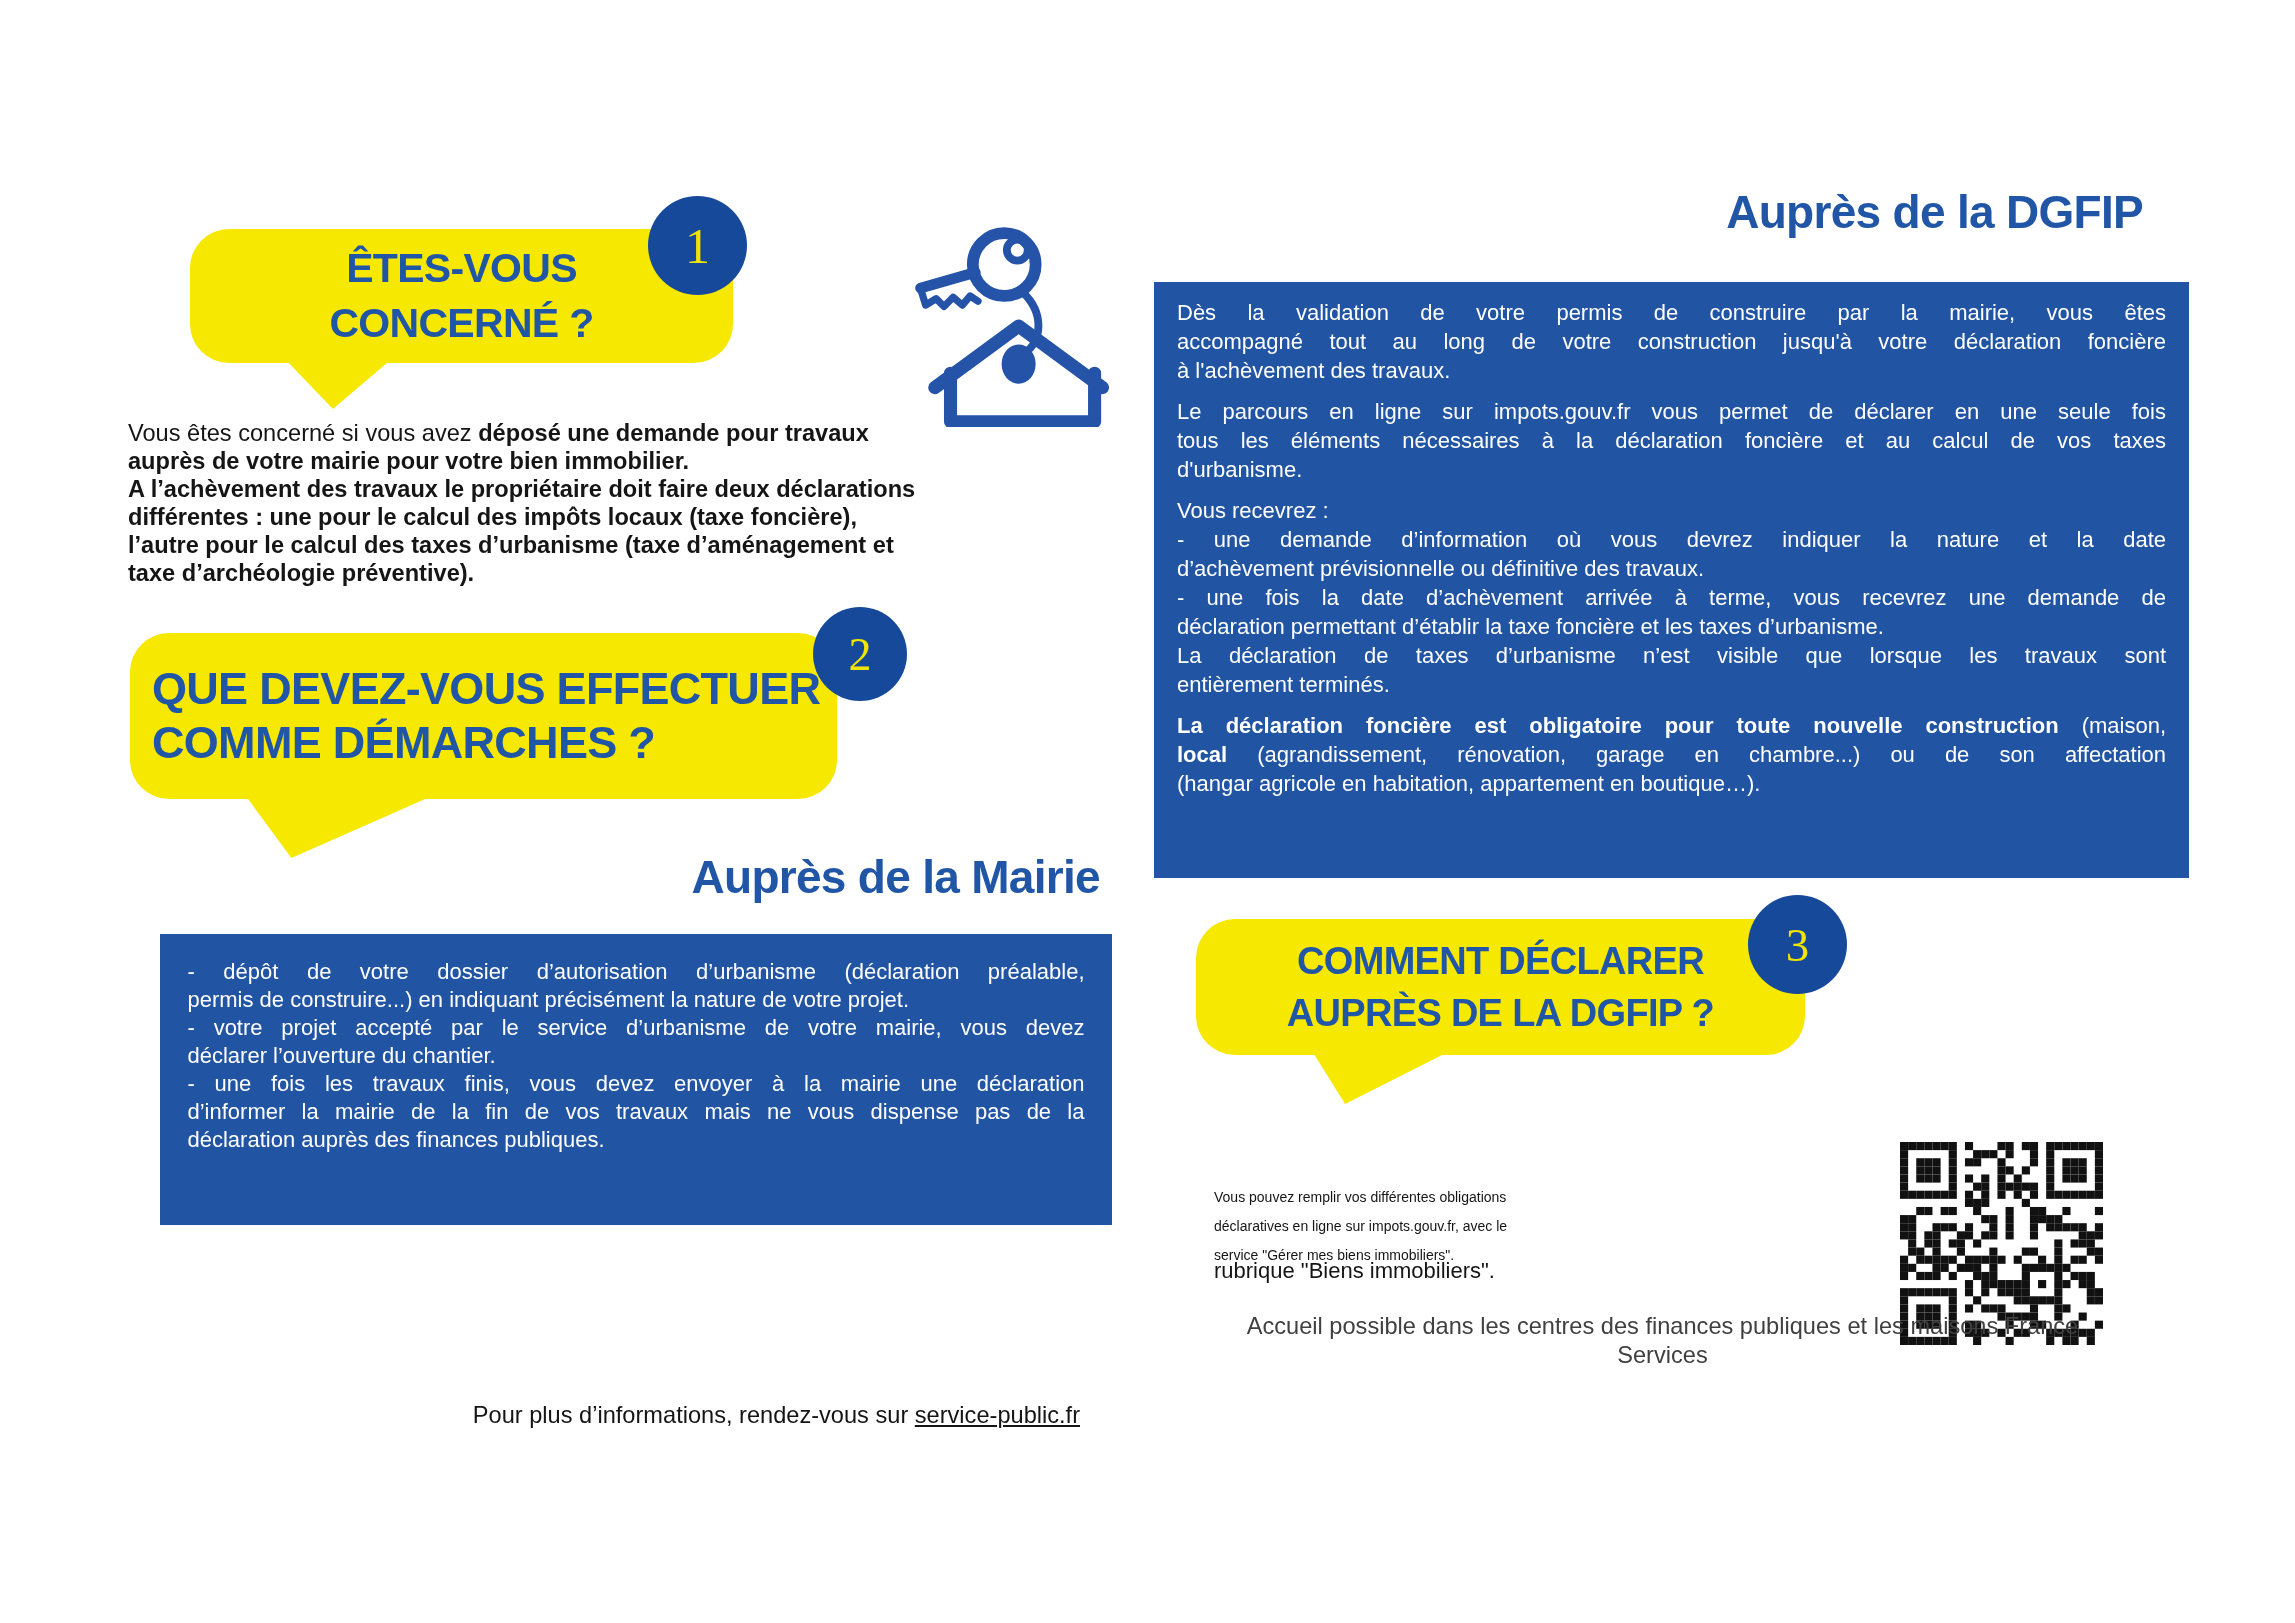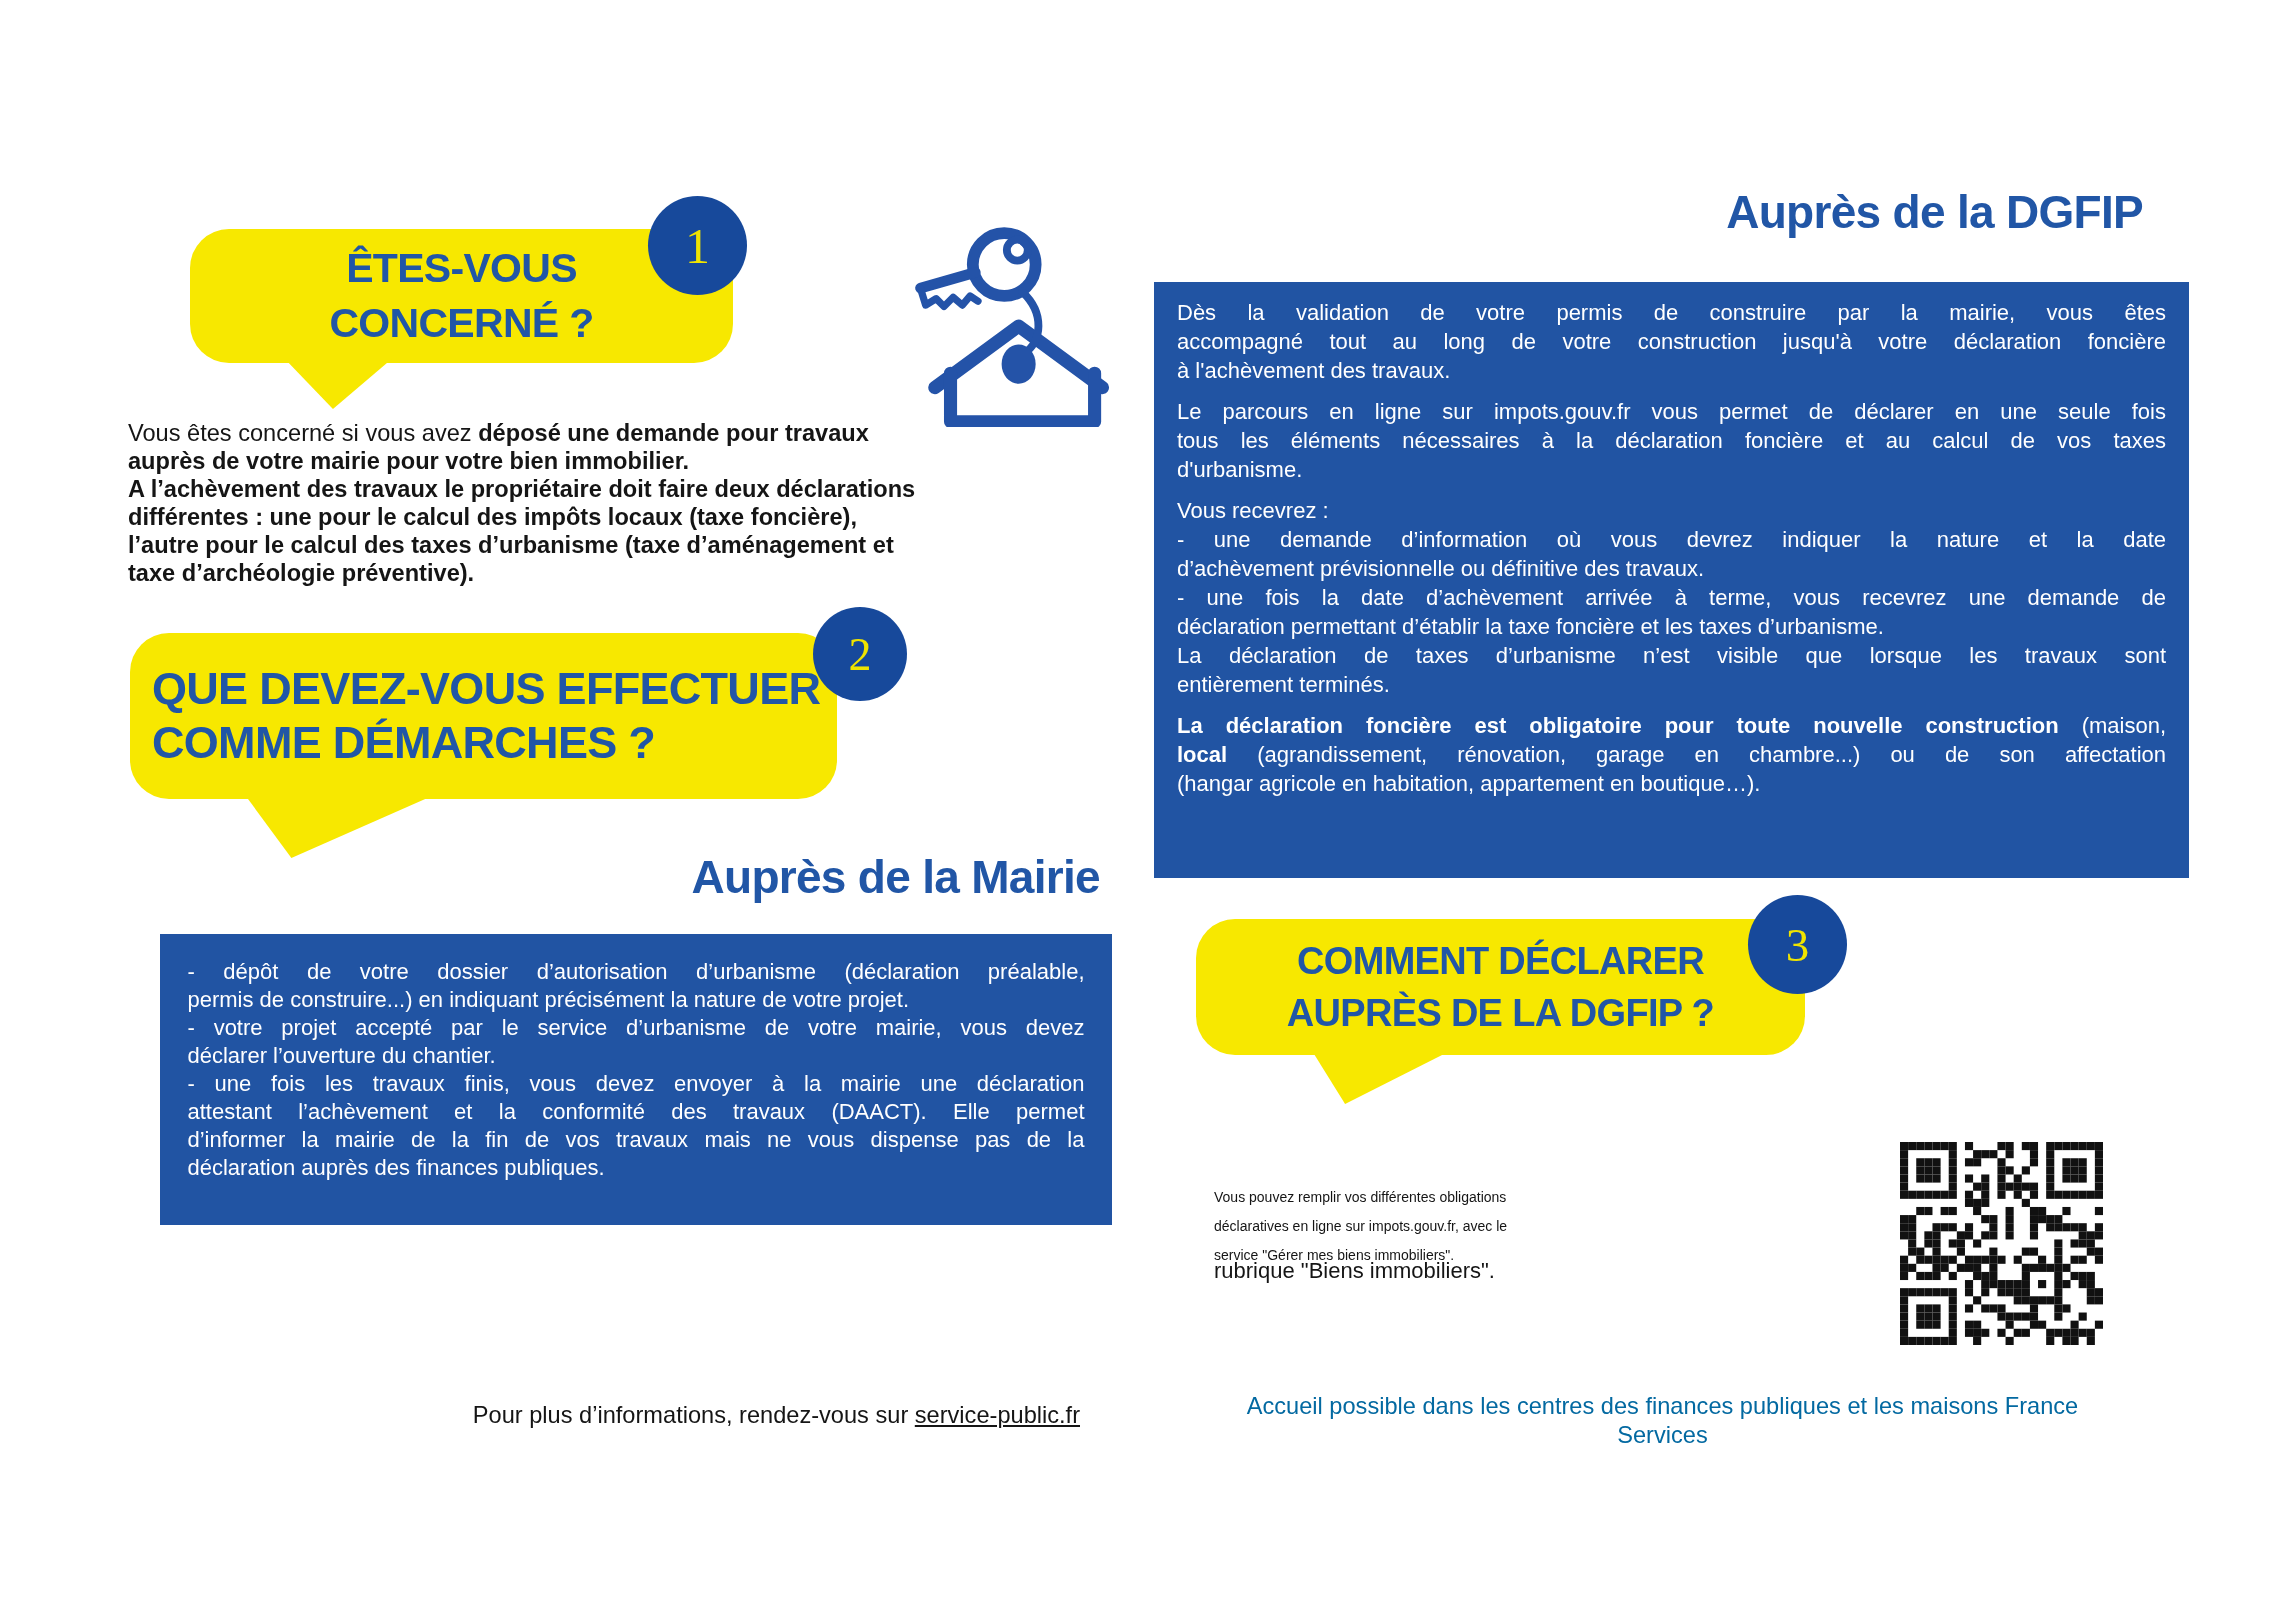--- a/index.html
+++ b/index.html
@@ -51,21 +51,21 @@
   .b3{left:1196px;top:919px;width:609px;height:136px;}
   .bt3{font-size:38px;line-height:52px;text-align:center;width:100%;}
   .t3{left:1301px;top:1052px;width:147px;height:52px;clip-path:polygon(8% 0,100% 0,30% 100%);}
   .bg3{left:1748px;top:895px;width:99px;height:99px;}
   .bg3 span{font-size:47px;}
   .para1{left:1214px;top:1142px;width:628px;font-size:14px;line-height:29px;color:#151515;margin-top:41px;}
   .para2{left:1214px;top:1256px;width:628px;font-size:22px;line-height:29px;color:#151515;}
   #qr{left:1900px;top:1142px;width:203px;height:203px;position:absolute;}
   #qr rect{fill:#111;}
   .footer-left{left:216px;top:1400px;width:864px;font-size:23.6px;line-height:30px;color:#151515;}
-  .footer-right{left:1152px;top:1392px;width:1021px;font-size:23.6px;line-height:29px;color:#0369a1;
+  .footer-right{left:1152px;top:1312px;width:1021px;font-size:23.6px;line-height:29px;color:#404040;
                 text-align:center;white-space:pre-line;}
   .icon-stroke{fill:none;stroke:#2453A8;stroke-linecap:round;stroke-linejoin:round;}
 </style>
 </head>
 <body>
 
 <div class="abs bubble centered b1">
   <div class="bubble-title bt1">ÊTES-VOUS
 CONCERNÉ ?</div>
 </div>
@@ -103,21 +103,20 @@
   <span>2</span>
 </div>
 
 <div class="abs section-heading mairie-heading">Auprès de la Mairie</div>
 <div class="abs blueblock justify mairie-block">
     <div class="line"><span>- dépôt de votre dossier d’autorisation d’urbanisme (déclaration préalable,</span></div>
     <div class="line end"><span>permis de construire...) en indiquant précisément la nature de votre projet.</span></div>
     <div class="line"><span>- votre projet accepté par le service d’urbanisme de votre mairie, vous devez</span></div>
     <div class="line end"><span>déclarer l’ouverture du chantier.</span></div>
     <div class="line"><span>- une fois les travaux finis, vous devez envoyer à la mairie une déclaration</span></div>
-    <div class="line"><span>attestant l’achèvement et la conformité des travaux (DAACT). Elle permet</span></div>
     <div class="line"><span>d’informer la mairie de la fin de vos travaux mais ne vous dispense pas de la</span></div>
     <div class="line end"><span>déclaration auprès des finances publiques.</span></div>
   </div>
 
 <div class="abs section-heading dgfip-heading">Auprès de la DGFIP</div>
 <div class="abs blueblock justify dgfip-block">
     <div class="line"><span>Dès la validation de votre permis de construire par la mairie, vous êtes</span></div>
     <div class="line"><span>accompagné tout au long de votre construction jusqu'à votre déclaration foncière</span></div>
     <div class="line end"><span>à l'achèvement des travaux.</span></div>
     <div class="line gap"><span>Le parcours en ligne sur impots.gouv.fr vous permet de déclarer en une seule fois</span></div>

